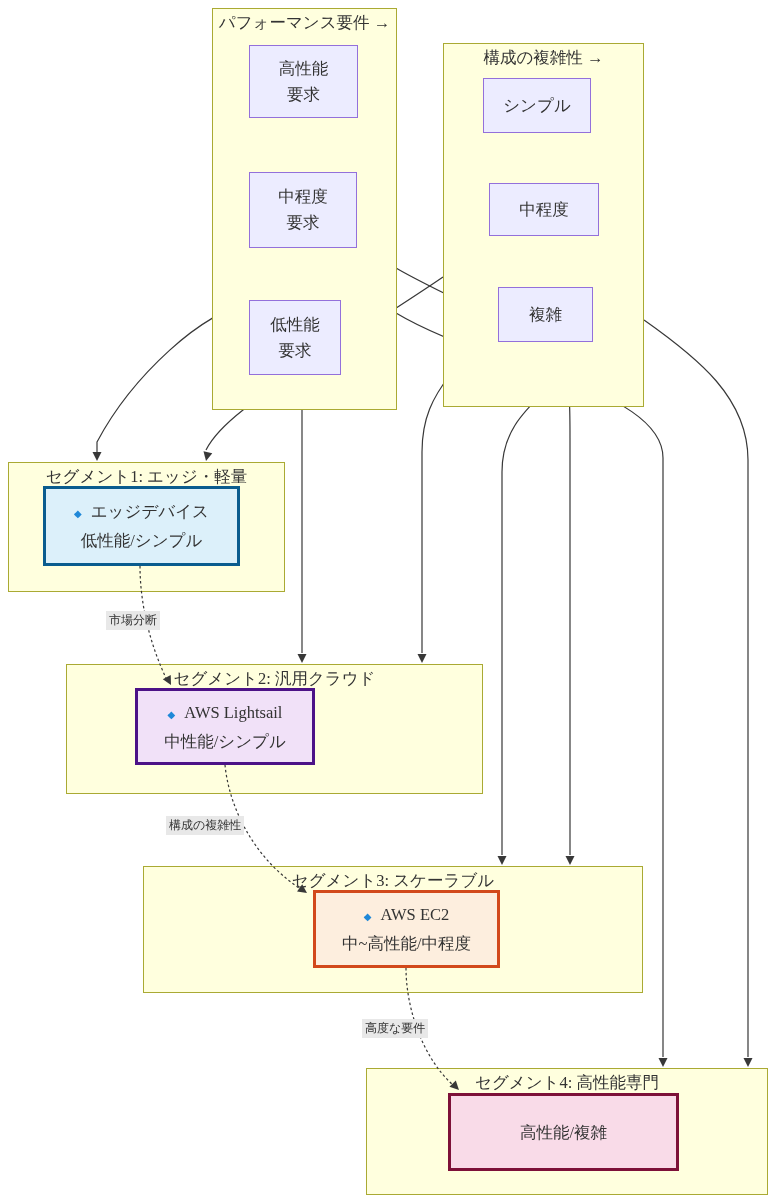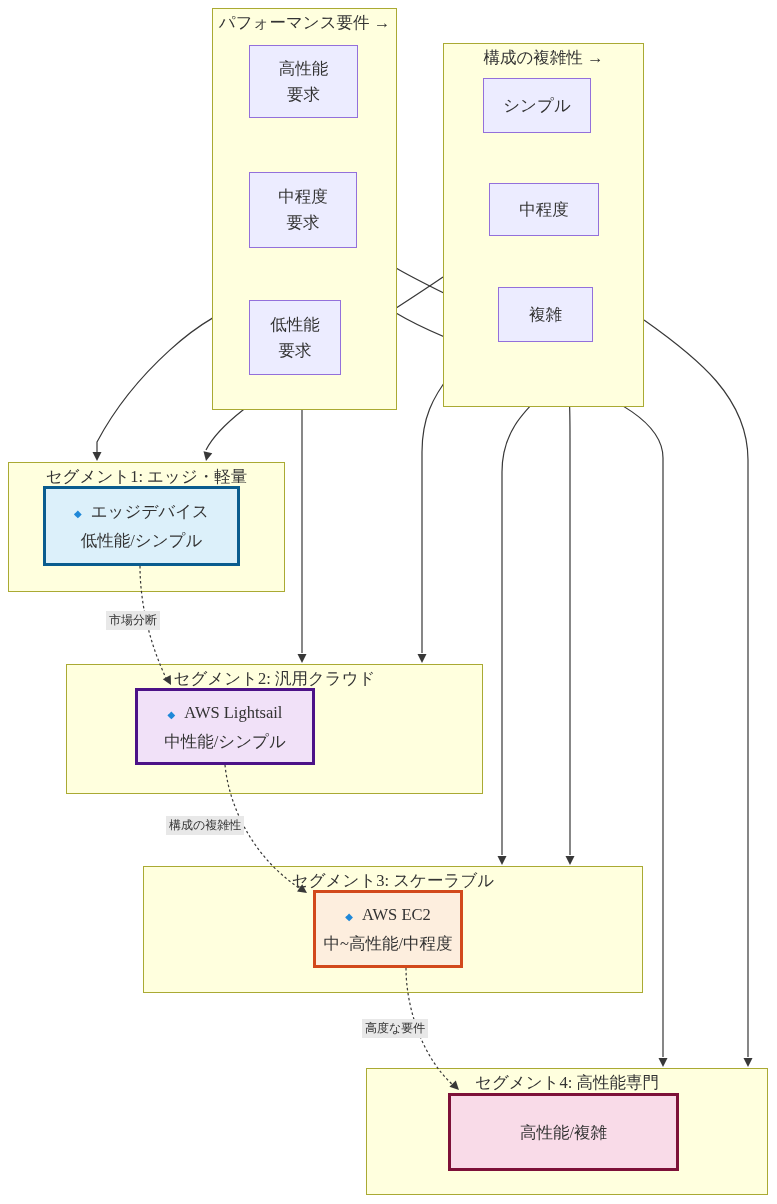--- a/index.html
+++ b/index.html
@@ -108,21 +108,21 @@
   <div class="cluster-title">セグメント2: 汎用クラウド</div>
 </div>
 <div class="seg-box" id="seg2-box" style="left:135px;top:688px;width:180px;height:77px;text-align:center;">
   <span class="line"><span class="bullet">◆</span><span>AWS Lightsail</span></span>
   <span class="line">中性能/シンプル</span>
 </div>
 
 <div class="cluster" style="left:143px;top:866px;width:500px;height:127px;">
   <div class="cluster-title">セグメント3: スケーラブル</div>
 </div>
-<div class="seg-box" id="seg3-box" style="left:313px;top:890px;width:150px;height:78px;">
+<div class="seg-box" id="seg3-box" style="left:313px;top:890px;width:187px;height:78px;">
   <span class="line"><span class="bullet">◆</span><span>AWS EC2</span></span>
   <span class="line">中~高性能/中程度</span>
 </div>
 
 <div class="cluster" style="left:366px;top:1068px;width:402px;height:127px;">
   <div class="cluster-title">セグメント4: 高性能専門</div>
 </div>
 <div class="seg-box" id="seg4-box" style="left:448px;top:1093px;width:231px;height:78px;">
   <span class="line">高性能/複雑</span>
 </div>

